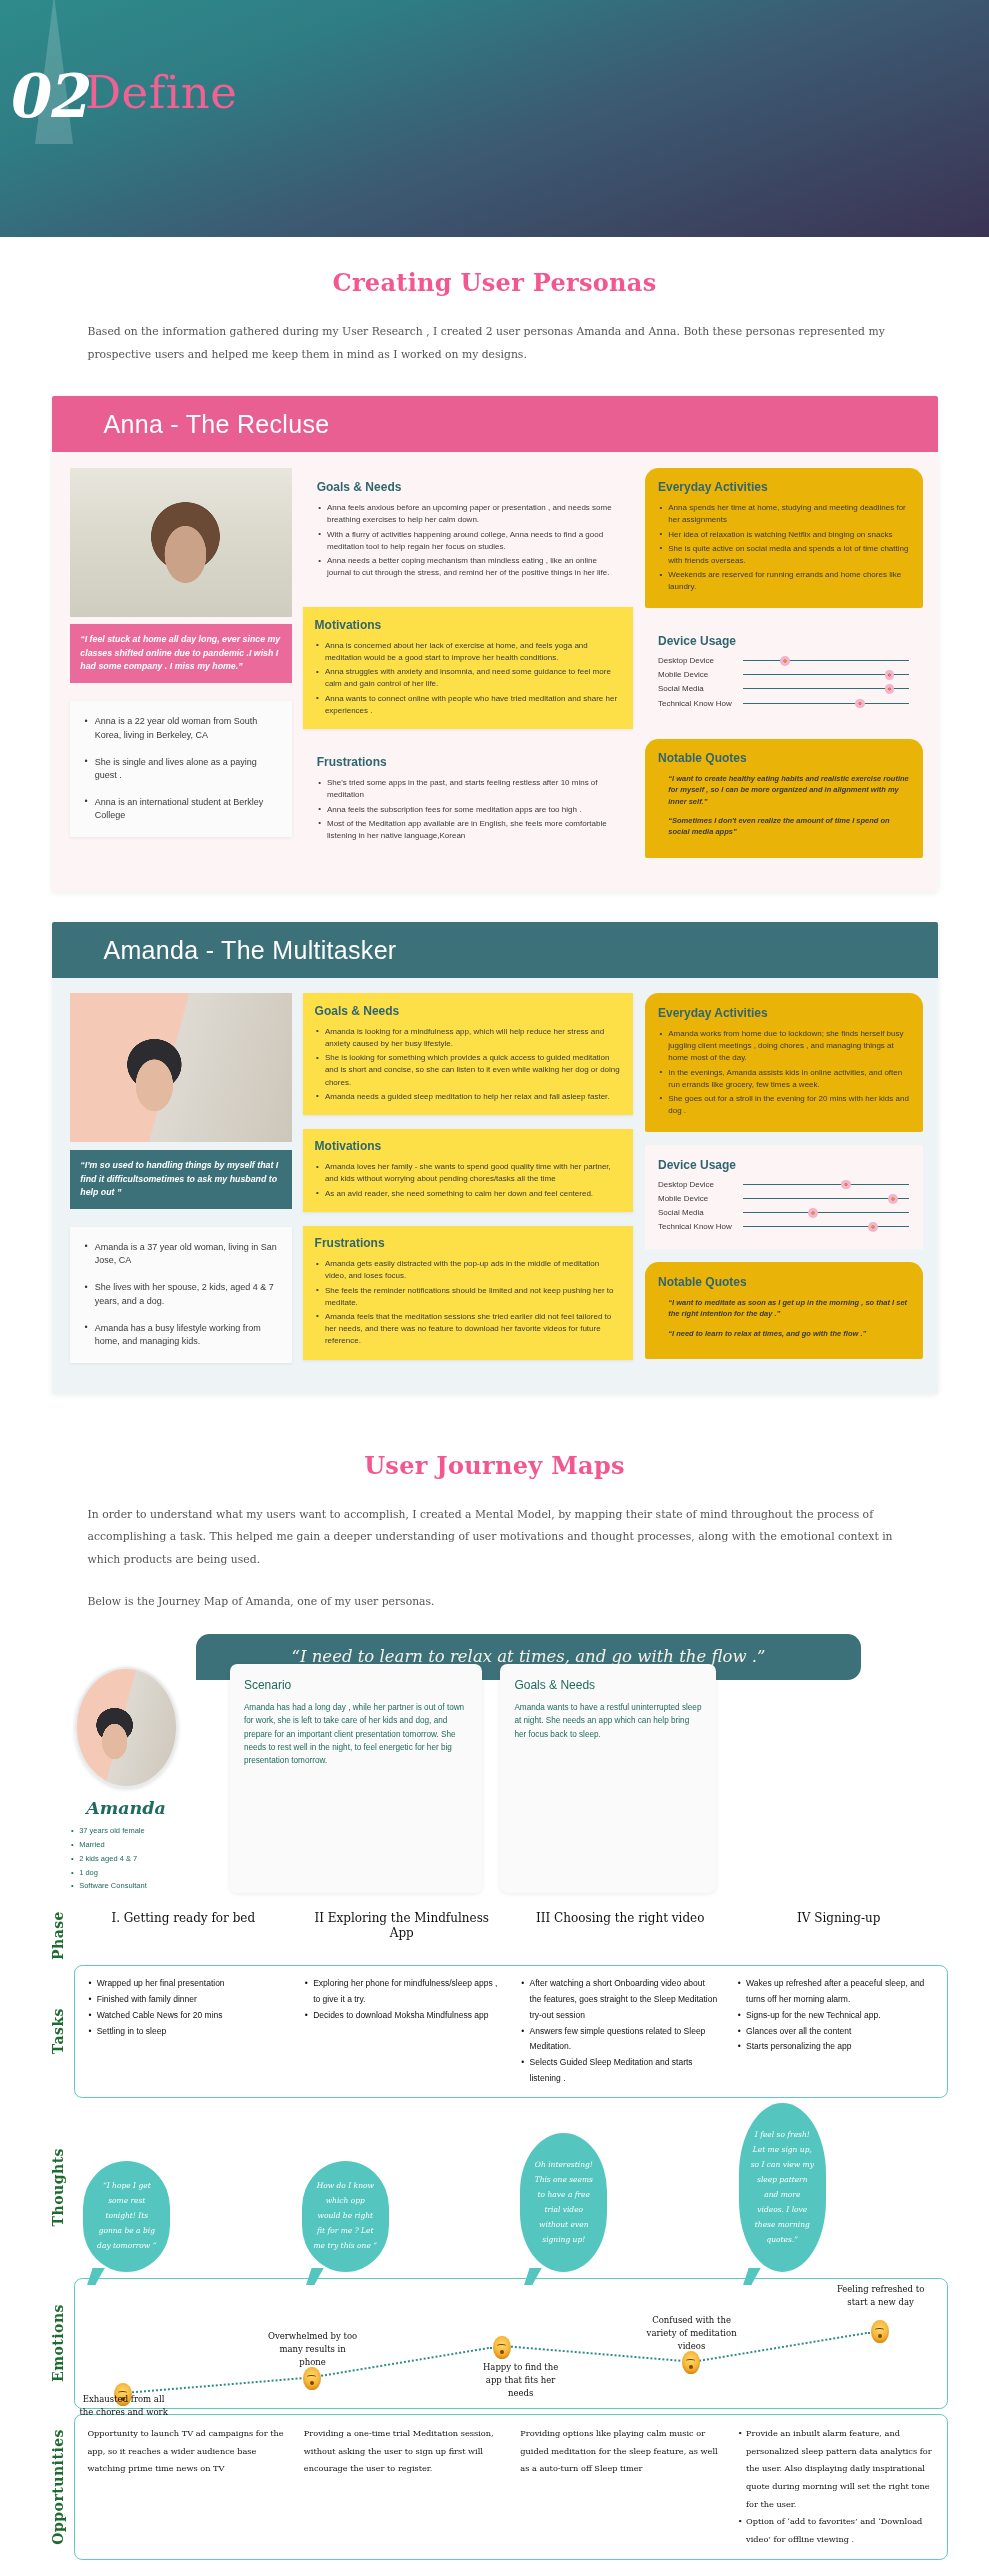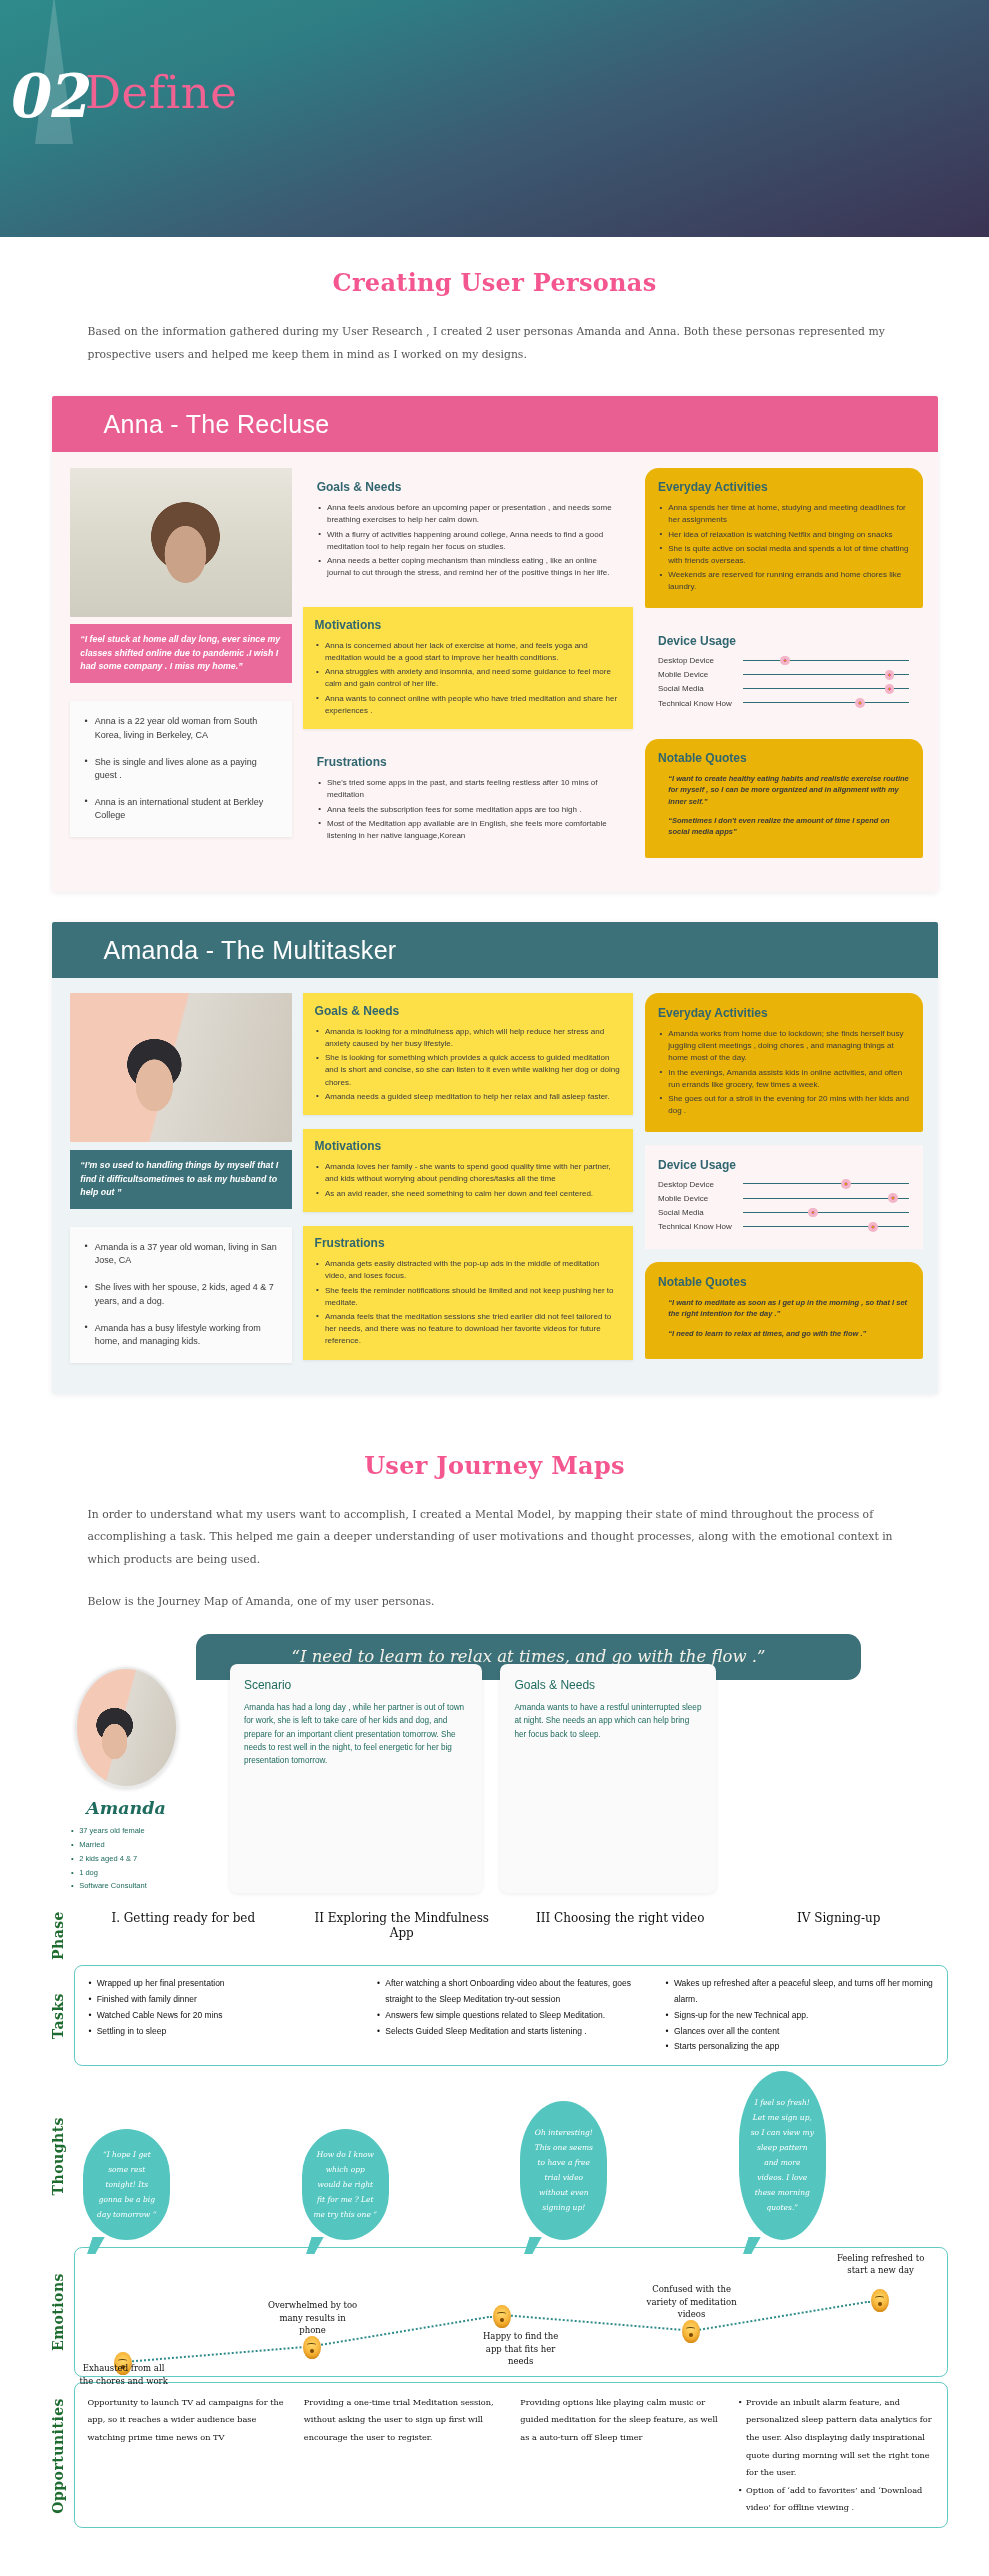--- a/index.html
+++ b/index.html
@@ -114,21 +114,21 @@
     font-size:8px; line-height:1.52; color:#3b3b3b;
   }
   .blk li:before { content:"•"; position:absolute; left:1.5px; top:-0.5px; }
 
   .rounded-tint {
     background:#eab308; border-radius:13.4px 13.4px 2.1px 2.1px; padding:12.4px 13.4px;
   }
   .pink-tint { background:#fdf4f5; padding:12.4px 13.4px; }
 
   
-  .du-row { display:flex; margin-bottom:5.2px; }
+  .du-row { display:flex; align-items:center; margin-bottom:5.2px; }
   .du-label { width:85px; font-size:8px; color:#3b3b3b; }
   .du-track { position:relative; flex:1; height:8.2px; }
   .du-track:before {
     content:""; position:absolute; left:0; right:0; top:3.6px;
     height:1px; background:#2f6e76;
   }
   .du-dot {
     position:absolute; top:-0.5px; width:9.8px; height:9.8px; margin-left:-4.6px;
     border-radius:50%;
     background:radial-gradient(circle at 50% 50%, #d4a017 0 10%, #e06292 11% 22%, #f3b5c8 23% 100%);
@@ -502,20 +502,26 @@
         <div class="jt-label">
           <span>Tasks</span>
         </div>
         <div class="jt-cells jt-box">
           <div class="jt-task">
             <ul class="">
               <li>Wrapped up her final presentation</li>
               <li>Finished with family dinner</li>
               <li>Watched Cable News for 20 mins</li>
               <li>Settling in to sleep</li>
+            </ul>
+          </div>
+          <div class="jt-task">
+            <ul class="">
+              <li>Exploring her phone for mindfulness/sleep apps , to give it a try.</li>
+              <li>Decides to download Moksha Mindfulness app</li>
             </ul>
           </div>
           <div class="jt-task">
             <ul class="">
               <li>After watching a short Onboarding video about the features, goes straight to the Sleep Meditation try-out session</li>
               <li>Answers few simple questions related to Sleep Meditation.</li>
               <li>Selects Guided Sleep Meditation and starts listening .</li>
             </ul>
           </div>
           <div class="jt-task">

